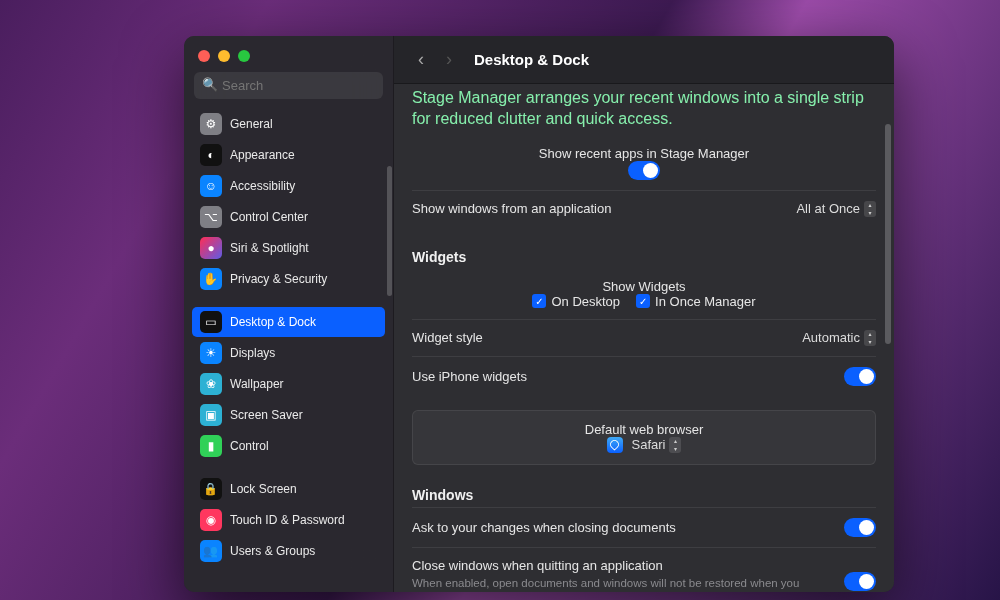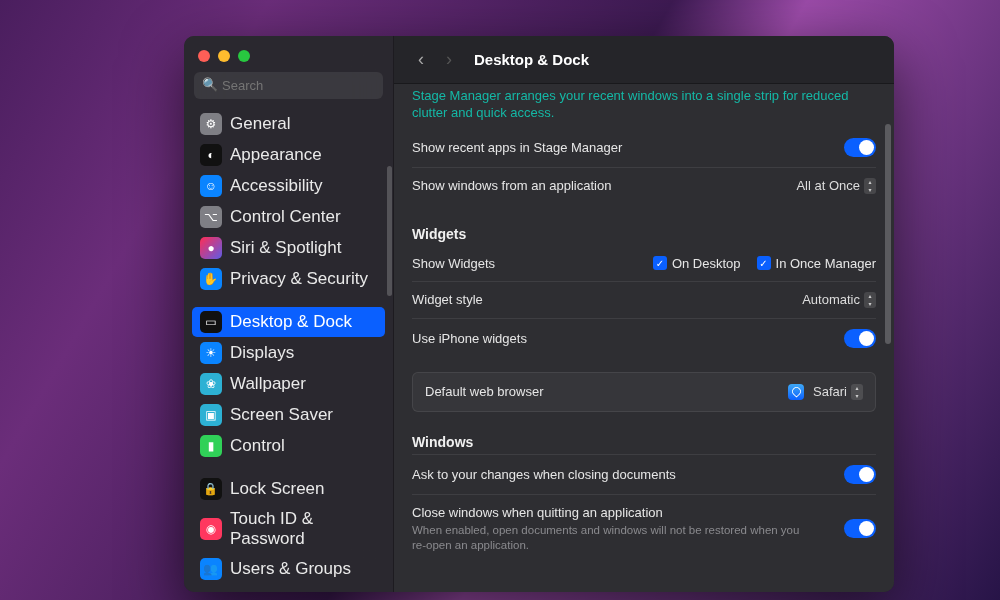--- a/index.html
+++ b/index.html
@@ -61,21 +61,21 @@
   }
   .sb-item {
     display: flex; align-items: center;
     gap: 8px;
     padding: 4px 8px;
     border-radius: 5px;
     margin-bottom: 1px;
     cursor: default;
   }
   .sb-item.selected { background: #0a60ff; }
-  .sb-item .label { color: #eaeaea; font-size: 17px; }
+  .sb-item .label { color: #eaeaea; font-size: 12px; }
   .sb-item.selected .label { color: #fff; }
   .sb-sep { height: 12px; }
   .sb-icon {
     width: 22px; height: 22px; border-radius: 5px;
     display: flex; align-items: center; justify-content: center;
     font-size: 12px; color: #fff; flex-shrink: 0;
   }
   .sidebar-scroll {
     position: absolute; right: 1px; top: 130px;
     width: 5px; height: 130px;
@@ -110,29 +110,29 @@
     padding: 0 18px 18px 18px;
     position: relative;
   }
   .content-scroll {
     position: absolute; right: 3px; top: 40px;
     width: 6px; height: 220px;
     background: rgba(255,255,255,0.22);
     border-radius: 3px;
   }
   .desc {
-    color: #14b8a6; font-size: 13px; line-height: 1.3;
+    color: #86efac; font-size: 16px; line-height: 1.3;
     padding: 4px 0 6px 0;
   }
   .row {
     display: flex; align-items: center; justify-content: space-between;
     padding: 10px 0;
     border-top: 1px solid rgba(255,255,255,0.08);
   }
-  .row:first-child, .section-first { border-top: none; }
+  .row:first-child, .section-first { border-top: none; flex-direction: column; }
   .row-label { color: #e6e6e6; font-size: 13px; }
   .section-head {
     font-weight: 600; font-size: 14px; color: #f0f0f0;
     padding: 22px 0 4px 0;
   }
   .card {
     background: rgba(255,255,255,0.04);
     border: 1px solid rgba(255,255,255,0.08);
     border-radius: 6px;
     padding: 0 12px;

